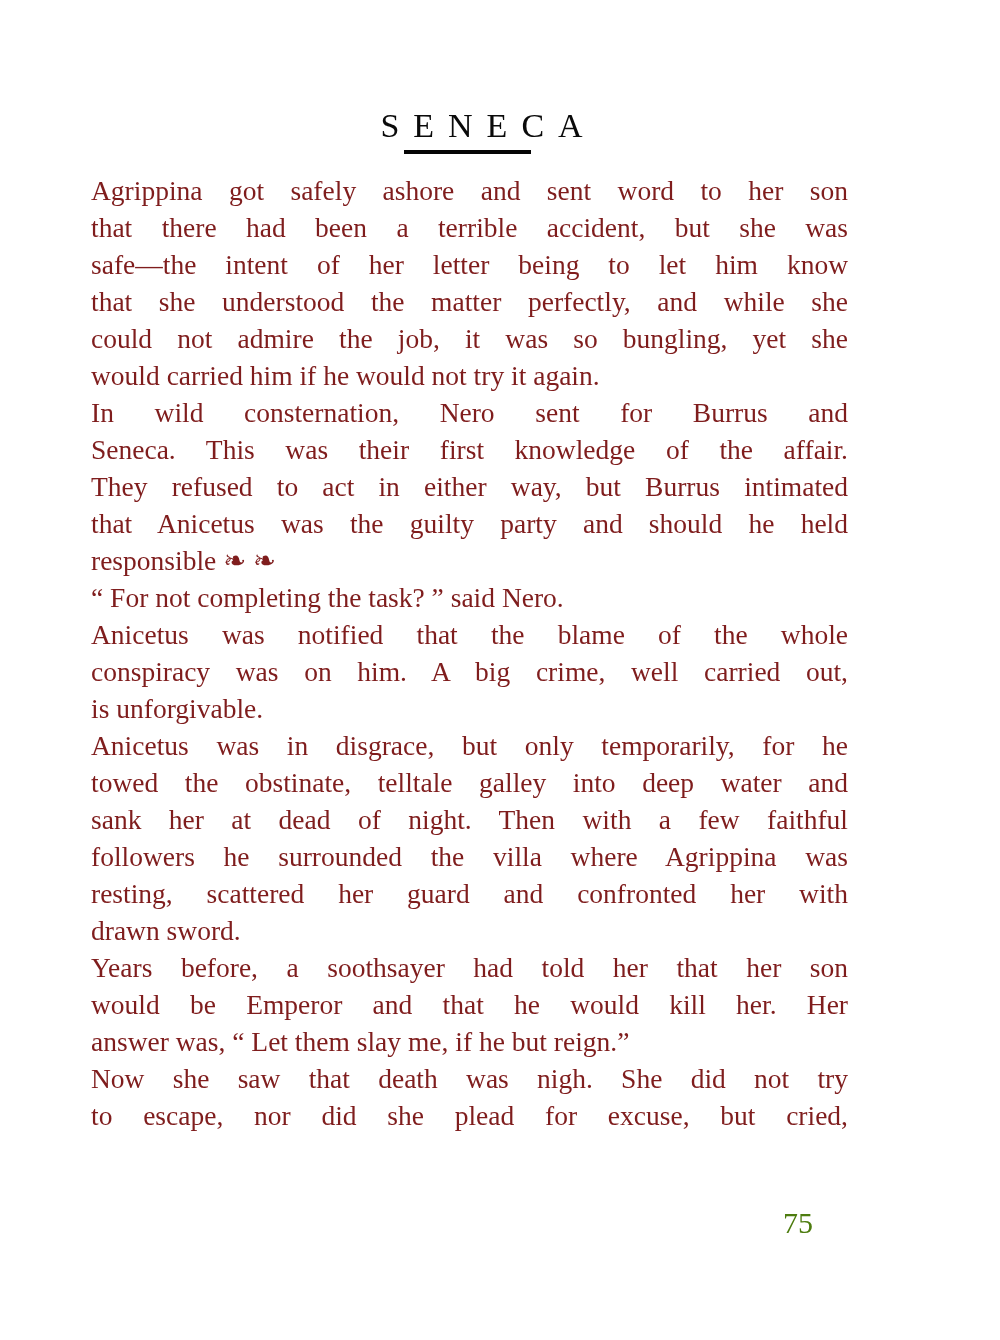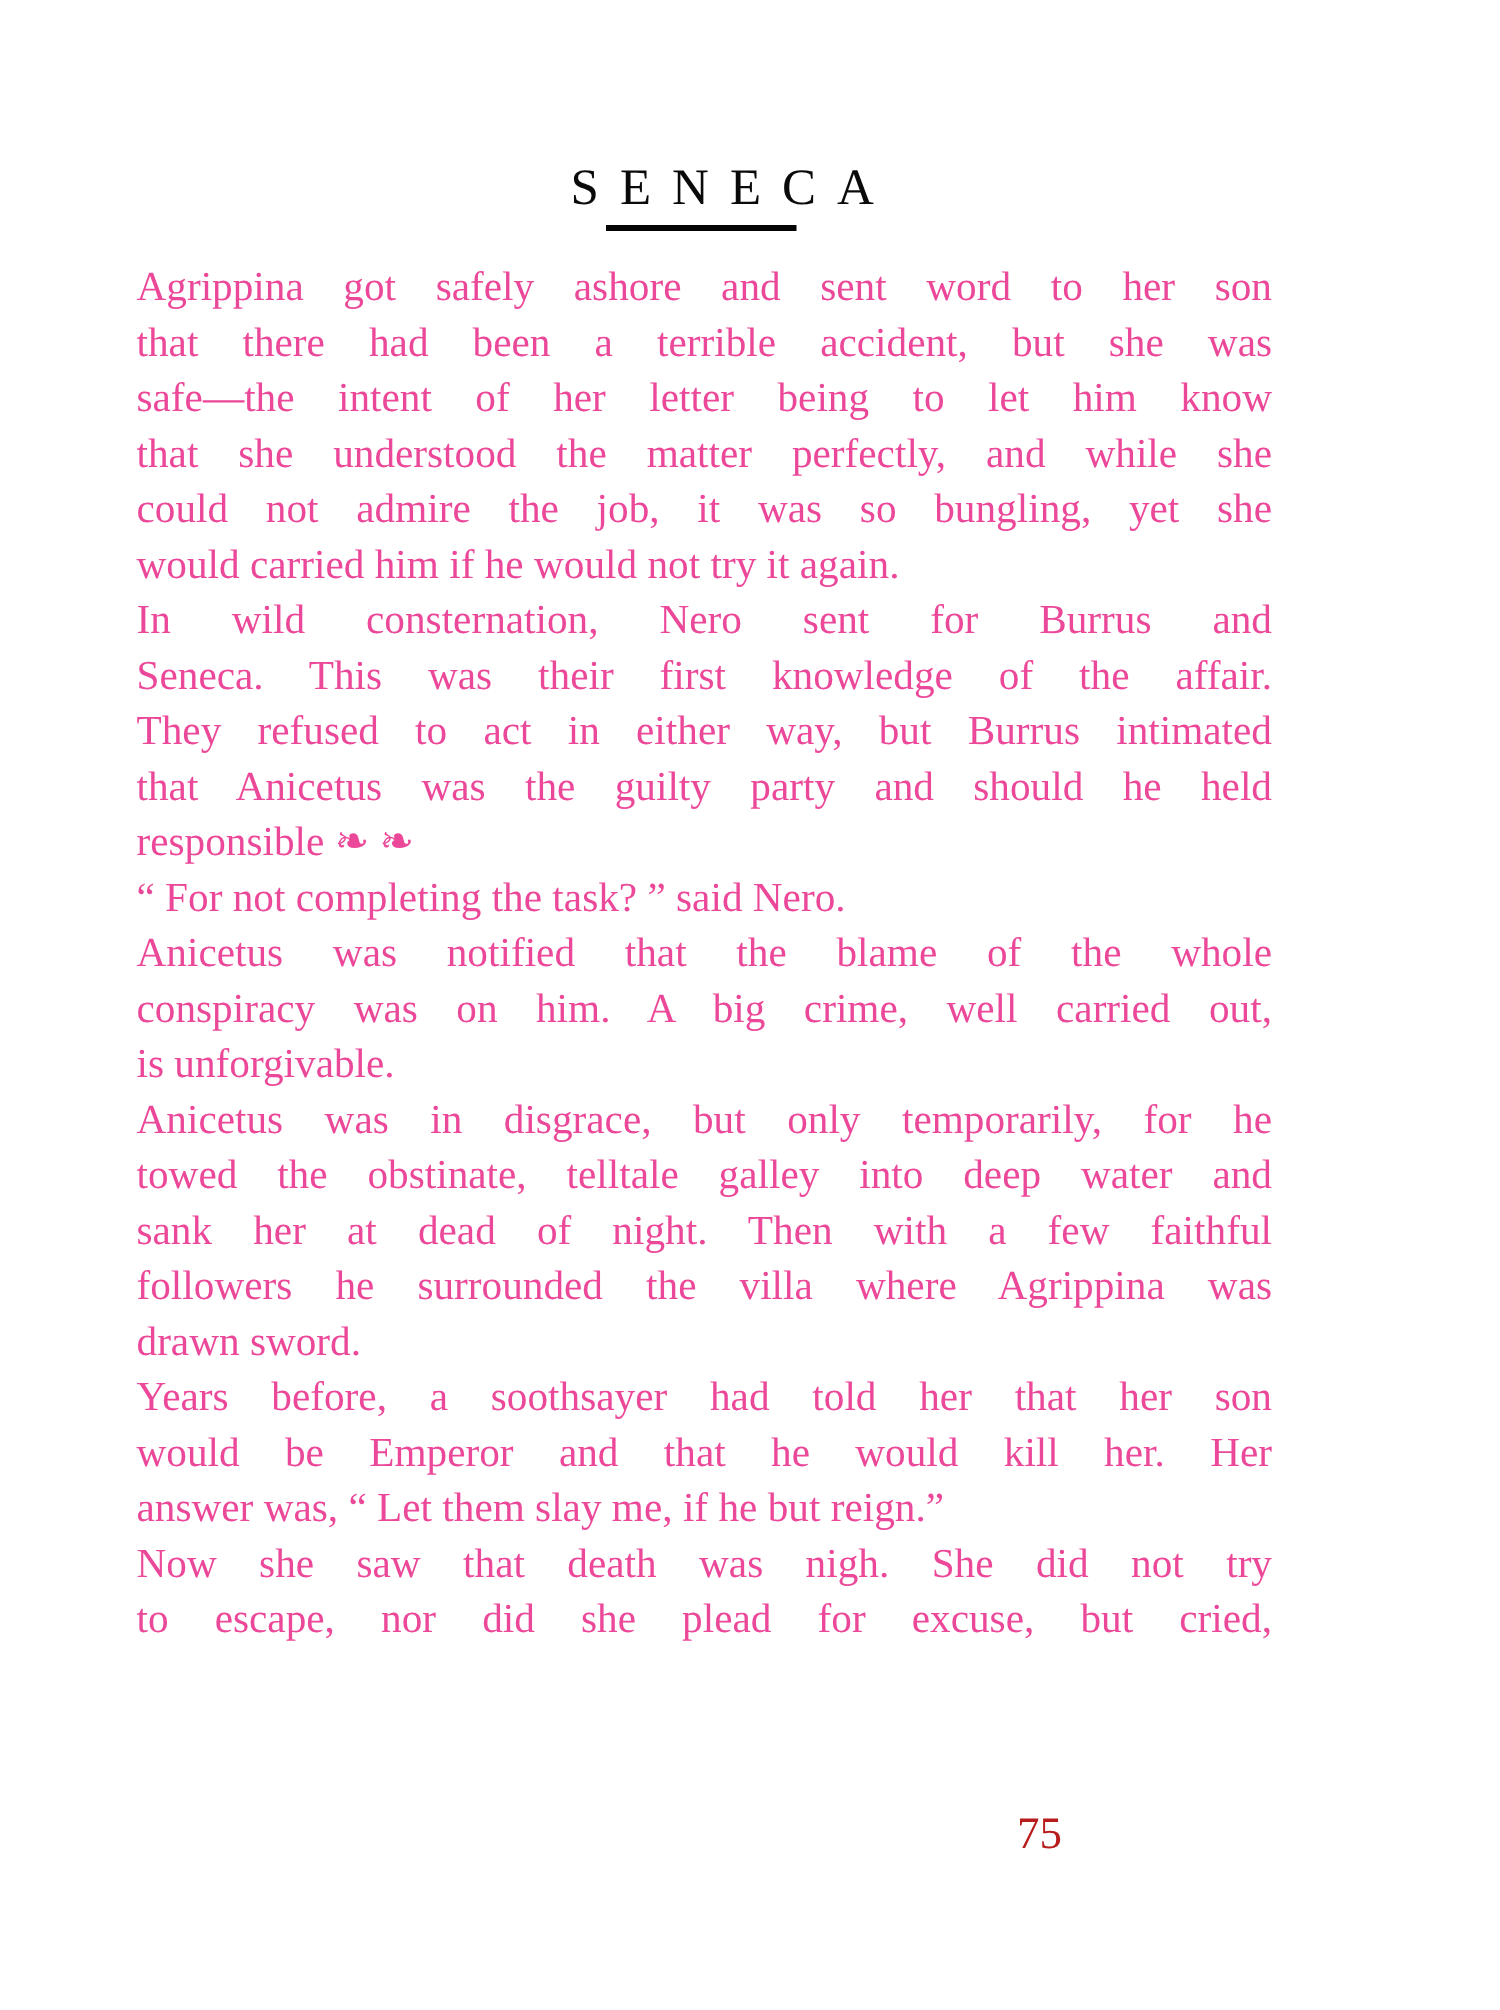--- a/index.html
+++ b/index.html
@@ -37,38 +37,38 @@
     height: 4px;
     background: #050505;
   }
   .body-text {
     position: absolute;
     top: 172px;
     left: 91px;
     width: 757px;
     font-size: 27.5px;
     line-height: 37px;
-    color: #ec4899;
+    color: #7f1d1d;
   }
   .line {
     height: 37px;
     overflow: visible;
   }
   .line.just {
     text-align: justify;
     text-align-last: justify;
   }
   .page-number {
     position: absolute;
     top: 1206px;
-    left: 678px;
+    left: 748px;
     width: 100px;
-    text-align: left;
+    text-align: center;
     font-size: 30px;
-    color: #b91c1c;
+    color: #4d7c0f;
   }
 </style>
 </head>
 <body>
 
 <div class="page">
   <h1 class="title">SENECA</h1>
   <div class="rule"></div>
   <div class="body-text" id="body-text">
       <div class="line just">Agrippina got safely ashore and sent word to her son</div>
@@ -83,20 +83,21 @@
       <div class="line just">that Anicetus was the guilty party and should he held</div>
       <div class="line">responsible ❧ ❧</div>
       <div class="line">“ For not completing the task? ” said Nero.</div>
       <div class="line just">Anicetus was notified that the blame of the whole</div>
       <div class="line just">conspiracy was on him. A big crime, well carried out,</div>
       <div class="line">is unforgivable.</div>
       <div class="line just">Anicetus was in disgrace, but only temporarily, for he</div>
       <div class="line just">towed the obstinate, telltale galley into deep water and</div>
       <div class="line just">sank her at dead of night. Then with a few faithful</div>
       <div class="line just">followers he surrounded the villa where Agrippina was</div>
+      <div class="line just">resting, scattered her guard and confronted her with</div>
       <div class="line">drawn sword.</div>
       <div class="line just">Years before, a soothsayer had told her that her son</div>
       <div class="line just">would be Emperor and that he would kill her. Her</div>
       <div class="line">answer was, “ Let them slay me, if he but reign.”</div>
       <div class="line just">Now she saw that death was nigh. She did not try</div>
       <div class="line just">to escape, nor did she plead for excuse, but cried,</div>
     </div>
   <div class="page-number">75</div>
 </div>
 

